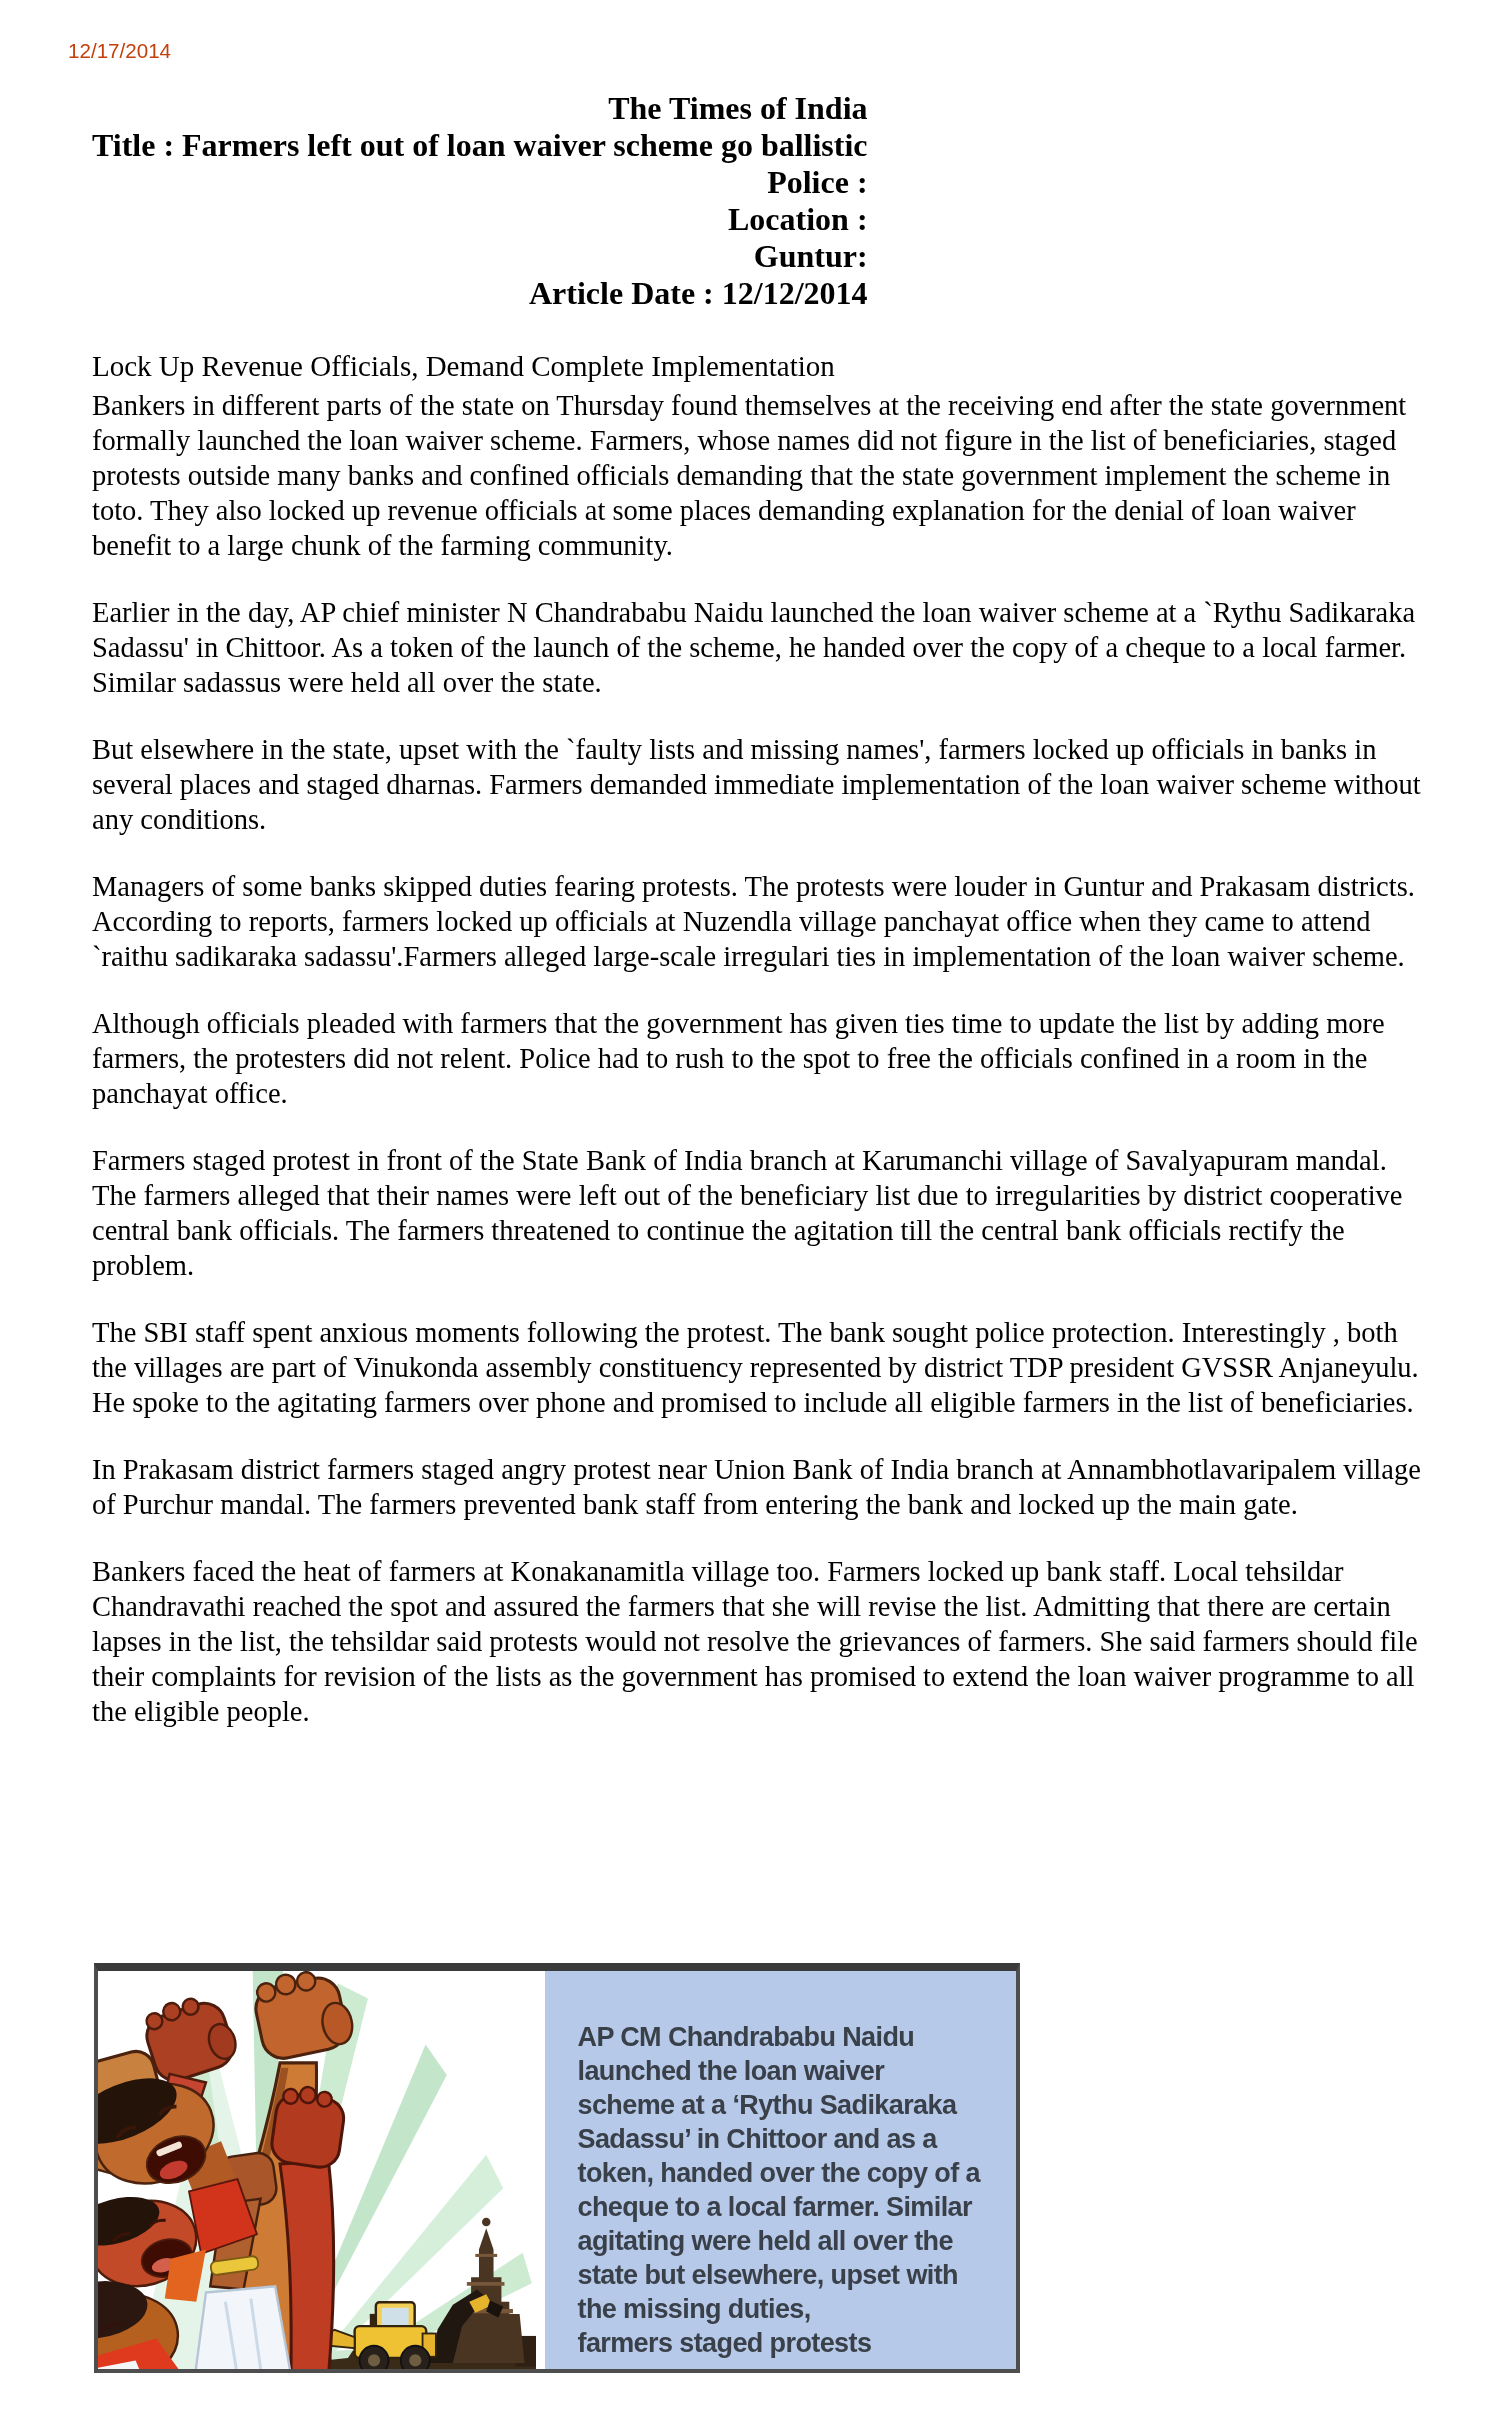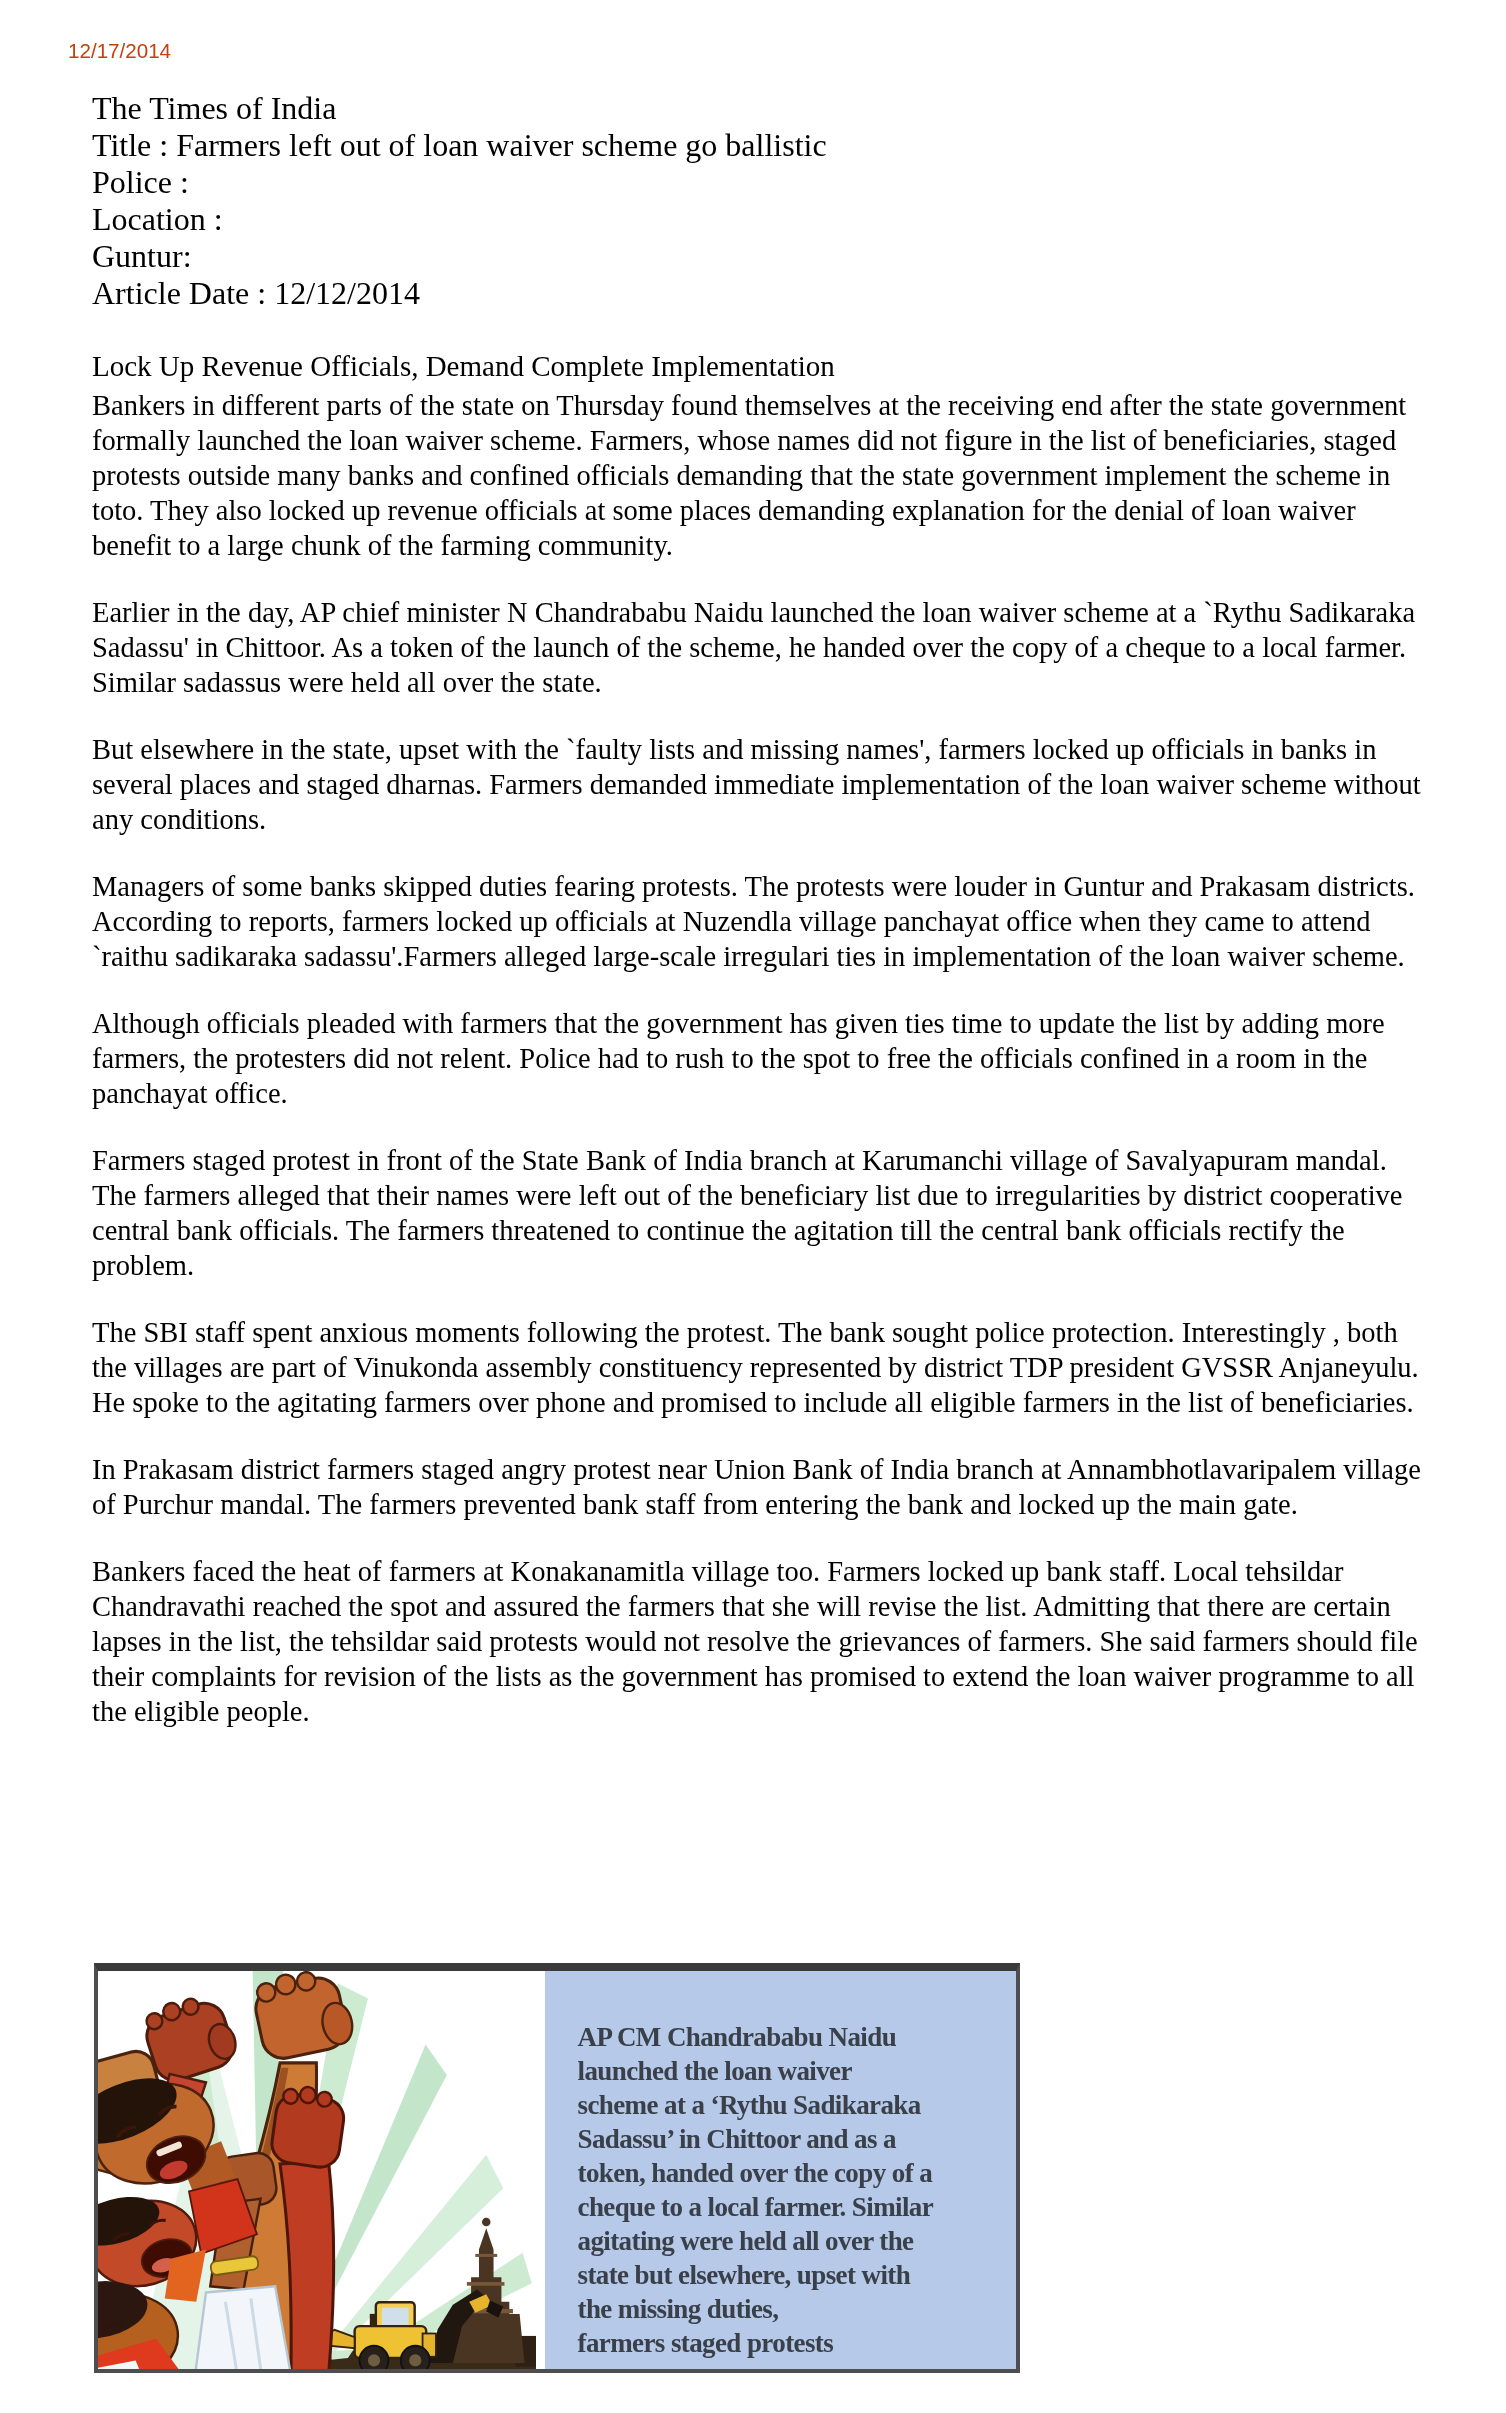--- a/index.html
+++ b/index.html
@@ -12,40 +12,40 @@
   body{
     width:1506px;height:2413px;position:relative;background:#ffffff;color:#000;
     font-family:"Liberation Serif",serif;
   }
   .print-date{
     position:absolute;left:68px;top:39px;
     font-family:"Liberation Sans",sans-serif;font-size:20.6px;color:#c2410c;
   }
   .masthead{
     position:absolute;left:92px;top:90px;
-    font-weight:400;font-size:32px;line-height:37px;white-space:nowrap;
+    font-weight:700;font-size:32px;line-height:37px;white-space:nowrap;text-align:right;
   }
   .article{
     position:absolute;left:92px;top:349px;width:1344px;
     font-size:28.5px;line-height:35px;text-align:left;
   }
   .article .subheading{font-weight:400;font-size:29px;margin:0 0 3.6px 0;}
   .article p{margin:0 0 32px 0;}
   .news-figure{
     position:absolute;left:94px;top:1963px;width:926px;height:410px;
     box-sizing:border-box;background:#fff;
     border:4.9px solid var(--frame);border-top:8.5px solid var(--frame-top);
     display:flex;overflow:hidden;
   }
   .illo-wrap{width:438px;height:100%;flex:0 0 auto;background:#fff;}
   .illo-wrap svg{display:block;width:100%;height:100%;}
   .figure-gap{width:8.5px;flex:0 0 auto;background:#fff;}
   .figure-caption{
     flex:1;background:var(--caption-bg);color:var(--caption-text);
-    font-family:Liberation Serif, serif;font-weight:700;
+    font-family:Liberation Sans, sans-serif;font-weight:700;
     font-size:27px;line-height:34px;letter-spacing:-0.6px;
     padding:49px 9.7px 0 33px;overflow:hidden;
   }
   .cap-line{white-space:nowrap;}
 </style>
 </head>
 <body>
 
 <div class="print-date">12/17/2014</div>
 

